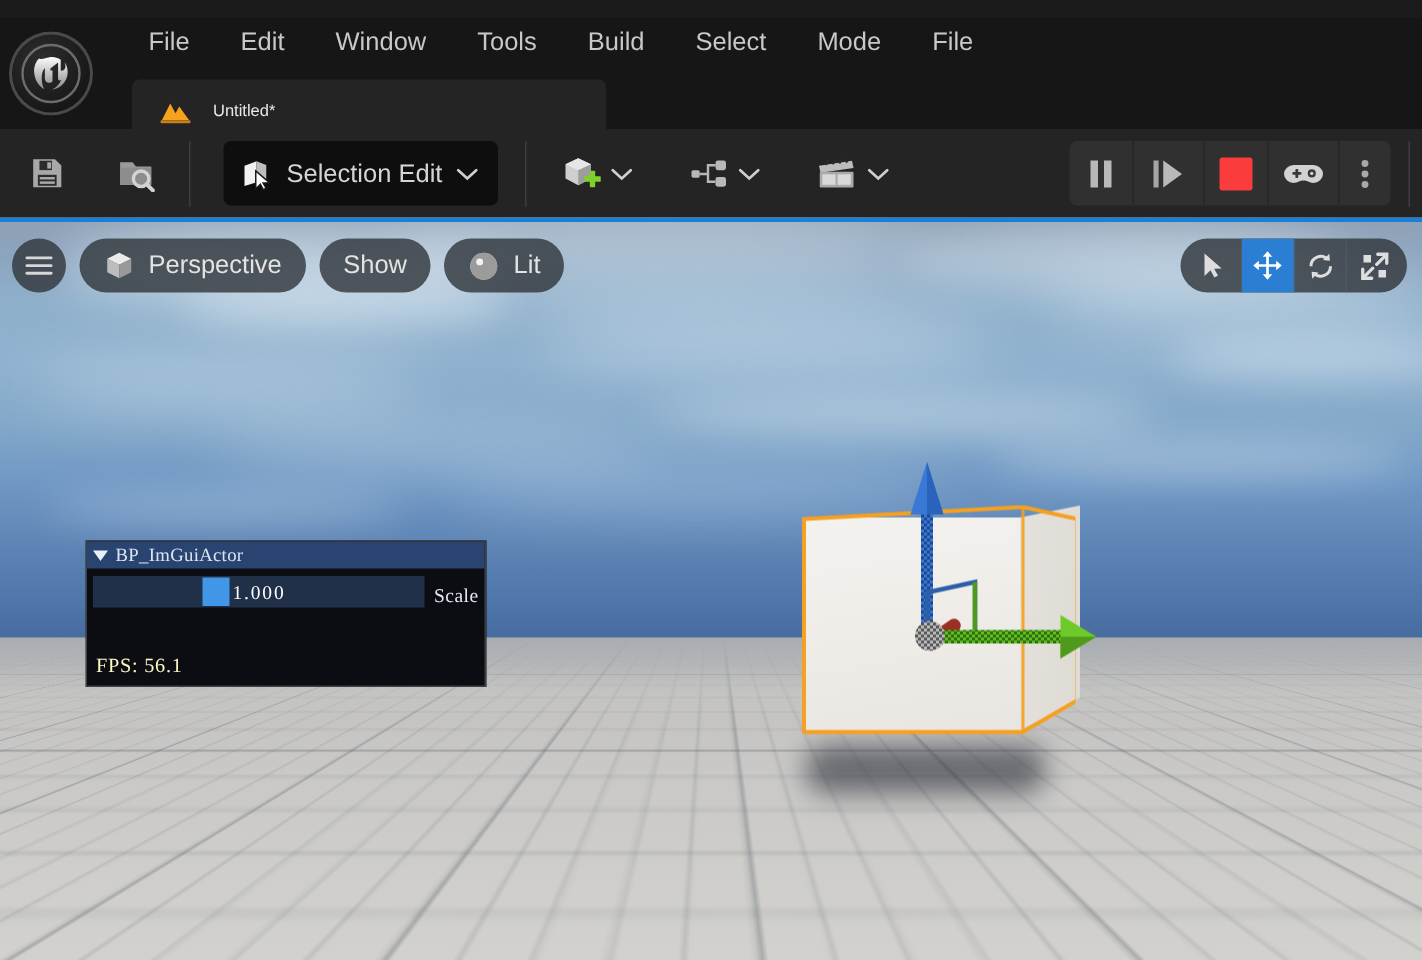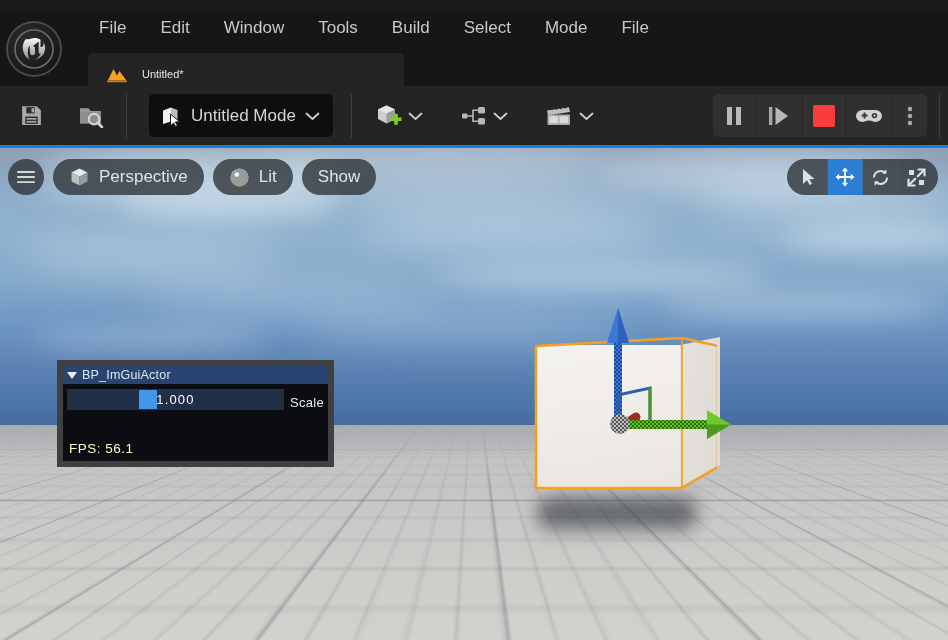--- a/index.html
+++ b/index.html
@@ -261,23 +261,23 @@
   .gizmo-btn.active { background: #2a7fd4; }
   .gizmo-btn:first-child { padding-left: 4px; width: 36px; }
   .gizmo-btn:last-child { padding-right: 4px; width: 36px; }
 
   
   .imgui-win {
     position: absolute;
     left: 57px; top: 215px;
     width: 265px;
     background: #0b0d12;
-    border: 6px solid #404040;
+    border: 1px solid #404040;
     z-index: 25;
-    font-family: Liberation Sans, sans-serif;
+    font-family: Liberation Serif, serif;
   }
   .imgui-title {
     height: 18px;
     background: #2a4472;
     display: flex; align-items: center;
     padding-left: 4px;
     gap: 5px;
   }
   .imgui-tri {
     width: 0; height: 0;
@@ -443,21 +443,21 @@
     <div style="width:12px;flex:none;"></div>
     <div class="tb-sep" data-interactable="false"></div>
     <div style="width:22px;flex:none;"></div>
 
     <div class="mode-btn" data-interactable="true">
       <svg width="22" height="22" viewBox="0 0 22 22" data-interactable="false">
         <path d="M3 5.5 L11 2.5 L11 16.5 L3 19 Z" fill="#f2f2f2"></path>
         <path d="M11 2.5 L17.5 5 L17.5 14.5 L11 16.5 Z" fill="#bdbdbd"></path>
         <path d="M10.5 9 L10.5 21 L13.6 17.9 L15.6 21.5 L17.4 20.4 L15.4 17 L19.6 16.8 Z" fill="#ffffff" stroke="#1a1a1a" stroke-width="1"></path>
       </svg>
-      <span class="mode-label" data-interactable="false">Untitled Mode</span>
+      <span class="mode-label" data-interactable="false">Selection Edit</span>
       <svg width="15" height="10" viewBox="0 0 15 10" class="chev" data-interactable="false">
         <path d="M1.5 2.5 L7.5 8 L13.5 2.5" fill="none" stroke="#cfcfcf" stroke-width="1.8" stroke-linecap="round"></path>
       </svg>
     </div>
 
     <div style="width:18px;flex:none;"></div>
     <div class="tb-sep" data-interactable="false"></div>
     <div style="width:16px;flex:none;"></div>
 
     <div class="combo-btn" data-interactable="true">
@@ -641,29 +641,29 @@
       </div>
       <div class="vp-pill" data-interactable="true">
         <svg width="21" height="21" viewBox="0 0 21 21" data-interactable="false">
           <path d="M2.5 5.5 L10.5 1.5 L18.5 5.5 L10.5 9.5 Z" fill="#eaeaea"></path>
           <path d="M2.5 5.5 L10.5 9.5 L10.5 18.5 L2.5 14.5 Z" fill="#bdbdbd"></path>
           <path d="M18.5 5.5 L10.5 9.5 L10.5 18.5 L18.5 14.5 Z" fill="#999999"></path>
         </svg>
         <span data-interactable="false">Perspective</span>
       </div>
       <div class="vp-pill" data-interactable="true">
+        <span data-interactable="false">Show</span>
+      </div>
+      <div class="vp-pill" data-interactable="true">
         <svg width="21" height="21" viewBox="0 0 21 21" data-interactable="false">
           <circle cx="10.5" cy="10.5" r="9" fill="#c5c5c5"></circle>
           <path d="M10.5 1.5 a9 9 0 0 0 0 18 a9 9 0 0 0 0 -18 Z" fill="#9b9b9b"></path>
           <circle cx="7.8" cy="7.6" r="2.3" fill="#f3f3f3"></circle>
         </svg>
         <span data-interactable="false">Lit</span>
-      </div>
-      <div class="vp-pill" data-interactable="true">
-        <span data-interactable="false">Show</span>
       </div>
     </div>
 
     <div class="vp-toolbar-right" data-interactable="false">
       <div class="gizmo-btn" data-interactable="true">
         <svg width="16" height="18" viewBox="0 0 16 18" data-interactable="false">
           <path d="M2 1 L2 16 L6 12.2 L8.6 17 L11 15.7 L8.4 11.2 L13.5 11 Z" fill="#dedede"></path>
         </svg>
       </div>
       <div class="gizmo-btn active" data-interactable="true">

